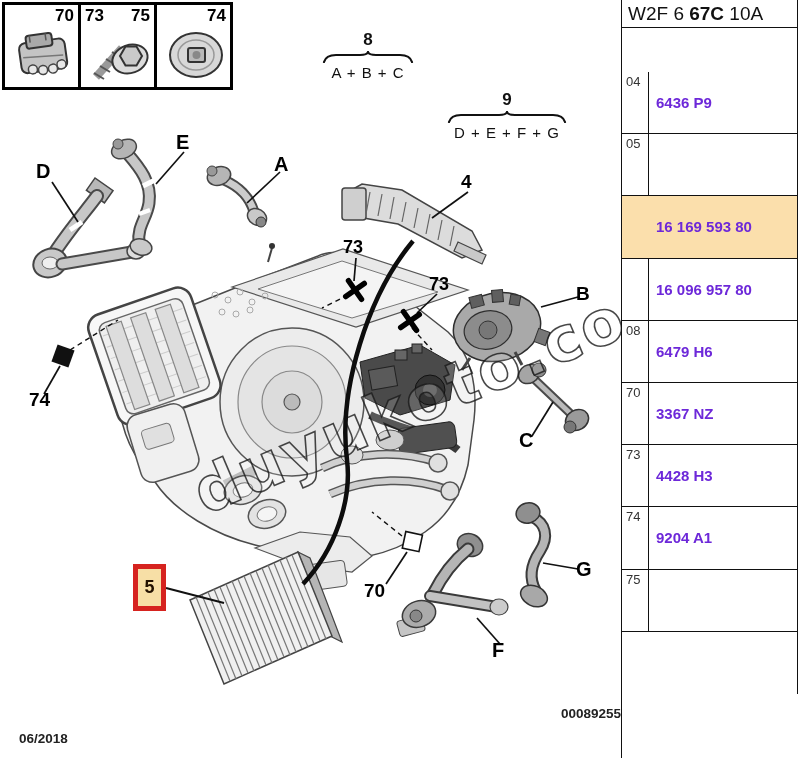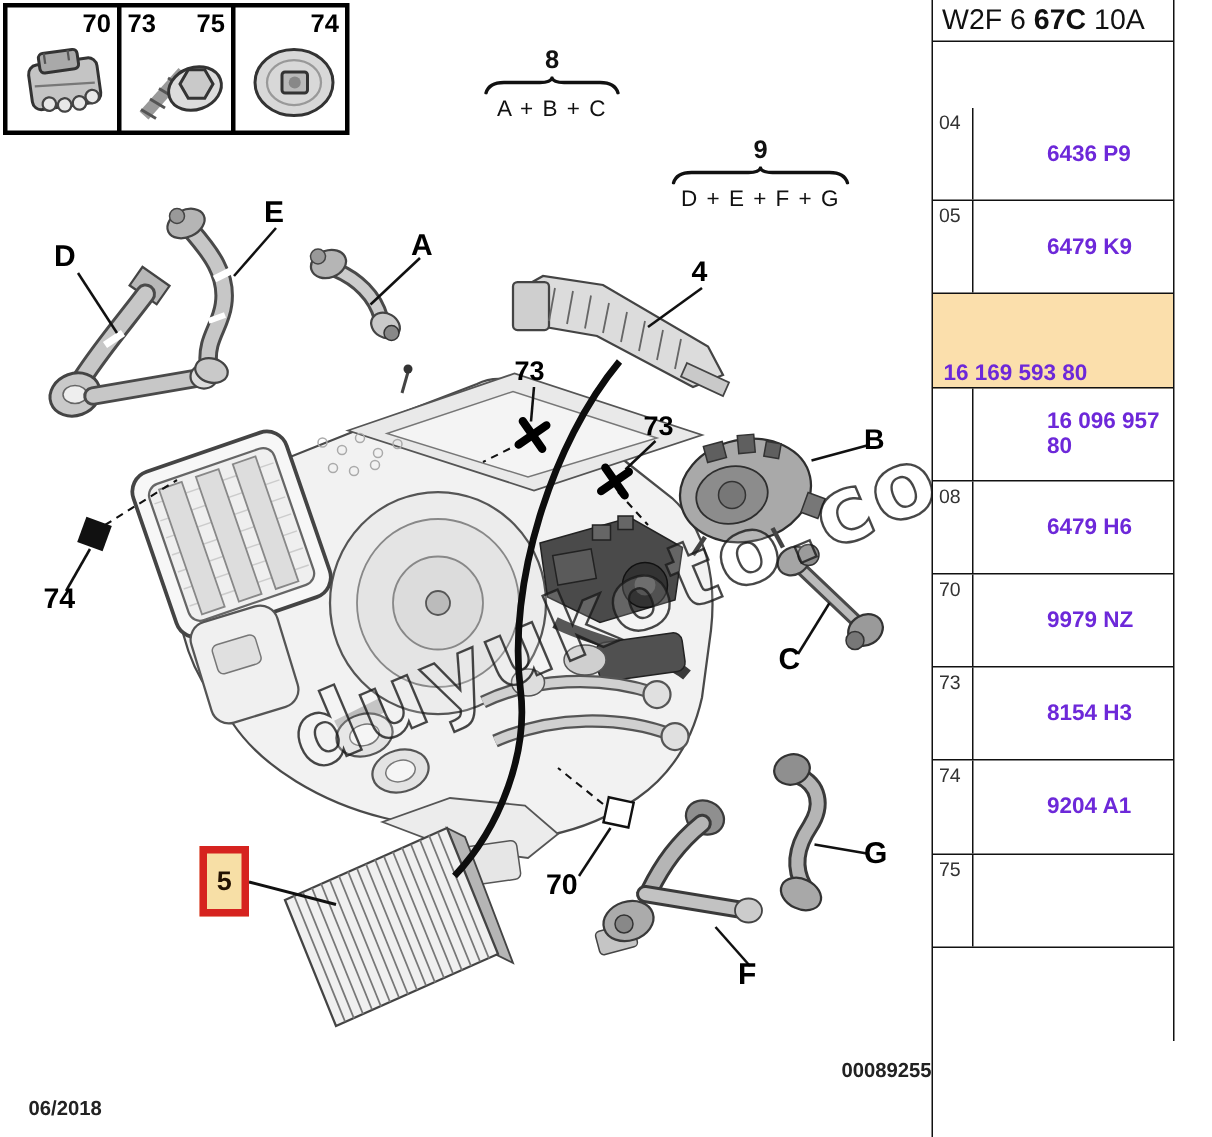--- a/index.html
+++ b/index.html
@@ -16,30 +16,30 @@
   
   .legend{position:absolute;left:2px;top:2px;display:flex;z-index:3;}
   .legend-box{width:79px;height:88px;border:3px solid #000;background:#fff;position:relative;}
   .legend-box + .legend-box{margin-left:-3px;}
   .legend-num{position:absolute;font-weight:bold;font-size:17px;color:#000;}
   .ln-tr{top:1px;right:4px;}
   .ln-tl{top:1px;left:4px;}
   .legend-box svg{position:absolute;left:3px;bottom:4px;}
   
   .parts-col{position:absolute;left:621px;top:0;width:187px;height:758px;z-index:3;}
-  .col-upper{position:absolute;left:0;top:0;width:162px;height:694px;border-left:1.5px solid #111;border-right:1.5px solid #111;}
+  .col-upper{position:absolute;left:0;top:0;width:177px;height:694px;border-left:1.5px solid #111;border-right:1.5px solid #111;}
   .col-lower{position:absolute;left:0;top:694px;width:187px;height:64px;border-left:1.5px solid #111;}
   .col-title{height:28px;border-bottom:1.5px solid #111;font-size:19px;padding:3px 0 0 6px;white-space:nowrap;}
   .col-title .b{font-weight:bold;}
   .col-spacer{height:44px;}
-  .prow{display:flex;height:62.2px;border-bottom:1.5px solid #111;gap:42px;}
+  .prow{display:flex;height:62.2px;border-bottom:1.5px solid #111;}
   .prow:first-of-type{border-top:1.5px solid #111;}
   .pcell-ref{width:27px;border-right:1.5px solid #111;font-size:13px;color:#333;padding:2px 0 0 4px;}
   .pcell-part{flex:1;display:flex;align-items:center;padding-left:7px;font-weight:bold;font-size:15px;color:#6d28d9;}
-  .prow.hl{background:var(--highlight);flex-direction:column;}
+  .prow.hl{background:var(--highlight);}
   .prow.hl .pcell-ref{border-right:none;}
   
   svg.diagram{position:absolute;left:0;top:0;z-index:1;}
   .cl{position:absolute;font-weight:bold;color:#000;z-index:4;line-height:1;}
   .group-callout{position:absolute;text-align:center;z-index:4;}
   .group-callout .gnum{font-weight:bold;font-size:17px;}
   .group-callout svg{display:block;margin:1px auto 1px;}
   .group-callout .gformula{font-weight:normal;font-size:15px;letter-spacing:1px;white-space:nowrap;}
   .sel-box{
     position:absolute;left:133px;top:564px;width:33px;height:47px;z-index:4;
@@ -362,41 +362,40 @@
     <div class="col-title">
       <span>W2F 6 </span><span class="b">67C</span><span> 10A</span>
     </div>
     <div class="col-spacer"></div>
     <div class="prow">
       <div class="pcell-ref">04</div>
       <div class="pcell-part">6436 P9</div>
     </div>
     <div class="prow">
       <div class="pcell-ref">05</div>
-      <div class="pcell-part">6479 K9</div>
     </div>
     <div class="prow hl">
       <div class="pcell-ref"></div>
       <div class="pcell-part">16 169 593 80</div>
     </div>
     <div class="prow">
       <div class="pcell-ref"></div>
       <div class="pcell-part">16 096 957 80</div>
     </div>
     <div class="prow">
       <div class="pcell-ref">08</div>
       <div class="pcell-part">6479 H6</div>
     </div>
     <div class="prow">
       <div class="pcell-ref">70</div>
-      <div class="pcell-part">9979 NZ</div>
+      <div class="pcell-part">3367 NZ</div>
     </div>
     <div class="prow">
       <div class="pcell-ref">73</div>
-      <div class="pcell-part">8154 H3</div>
+      <div class="pcell-part">4428 H3</div>
     </div>
     <div class="prow">
       <div class="pcell-ref">74</div>
       <div class="pcell-part">9204 A1</div>
     </div>
     <div class="prow">
       <div class="pcell-ref">75</div>
     </div>
   </div>
   <div class="col-lower"></div>

